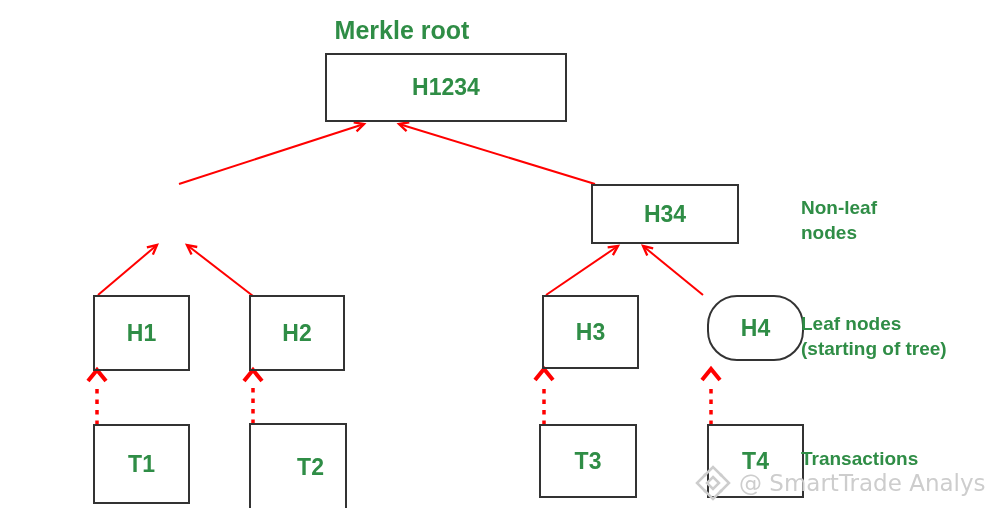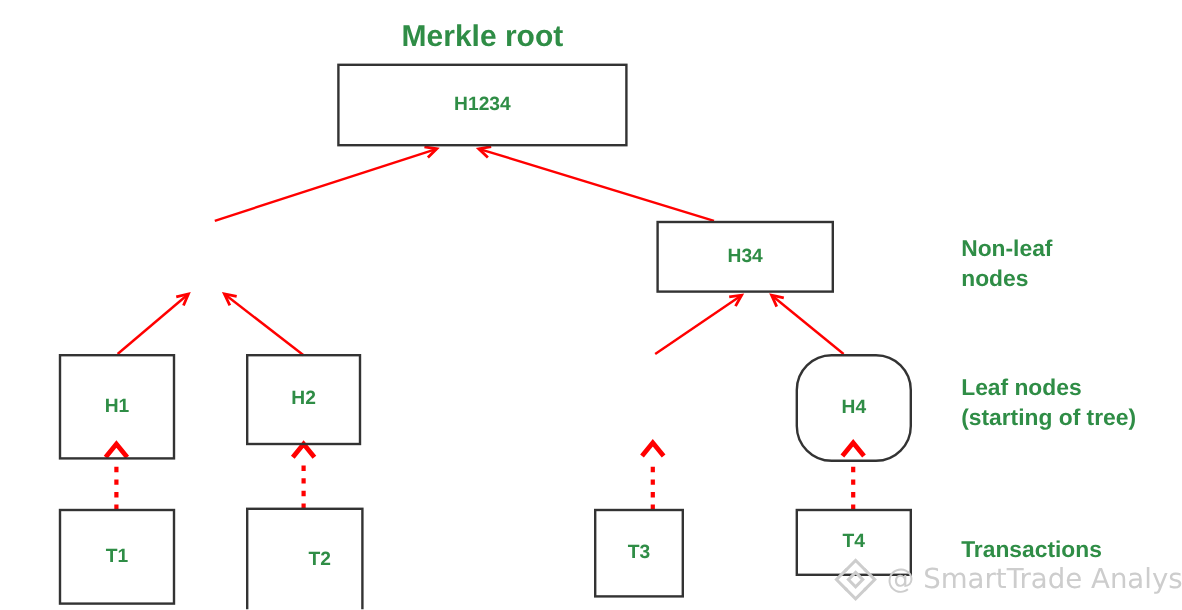--- a/index.html
+++ b/index.html
@@ -45,34 +45,35 @@
   }
   .node {
     position: absolute;
     box-sizing: border-box;
     border: 2px solid var(--border, #333333);
     display: flex;
     align-items: center;
     justify-content: center;
     color: var(--green, #2f8d46);
     font-weight: bold;
-    font-size: 16px;
+    font-size: 23px;
     background: transparent;
+    margin-left: 44px;
   }
   .n-root { left: 281px; top: 53px;  width: 242px; height: 69px; }
   .n-h12  { left: 88px;  top: 184px; width: 165px; height: 59px; }
   .n-h34  { left: 547px; top: 184px; width: 148px; height: 60px; }
-  .n-h1   { left: 49px;  top: 295px; width: 97px;  height: 88px; }
+  .n-h1   { left: 49px;  top: 295px; width: 97px;  height: 76px; }
   .n-h2   { left: 205px; top: 295px; width: 96px;  height: 76px; }
   .n-h3   { left: 498px; top: 295px; width: 97px;  height: 74px; }
-  .n-h4   { left: 663px; top: 295px; width: 97px;  height: 90px; border-radius: 30px; }
+  .n-h4   { left: 663px; top: 295px; width: 97px;  height: 66px; border-radius: 30px; }
   .n-t1   { left: 49px;  top: 424px; width: 97px;  height: 80px; }
   .n-t2   { left: 205px; top: 423px; width: 98px;  height: 88px; padding-left: 25px; }
-  .n-t3   { left: 495px; top: 424px; width: 75px;  height: 74px; text-align: right; }
-  .n-t4   { left: 663px; top: 424px; width: 97px;  height: 56px; }
+  .n-t3   { left: 495px; top: 424px; width: 98px;  height: 74px; text-align: right; }
+  .n-t4   { left: 663px; top: 424px; width: 97px;  height: 74px; }
   .title {
     position: absolute;
     left: 281px;
     top: 16px;
     width: 242px;
     text-align: center;
     font-size: 25px;
     font-weight: bold;
     color: var(--green, #2f8d46);
   }
@@ -151,20 +152,23 @@
   </div>
   <div class="node n-h34">
     <span>H34</span>
   </div>
   <div class="node n-h1">
     <span>H1</span>
   </div>
   <div class="node n-h2">
     <span>H2</span>
   </div>
+  <div class="node n-h3">
+    <span>H3</span>
+  </div>
   <div class="node n-h4">
     <span>H4</span>
   </div>
   <div class="node n-t1">
     <span>T1</span>
   </div>
   <div class="node n-t2">
     <span>T2</span>
   </div>
   <div class="node n-t3">

